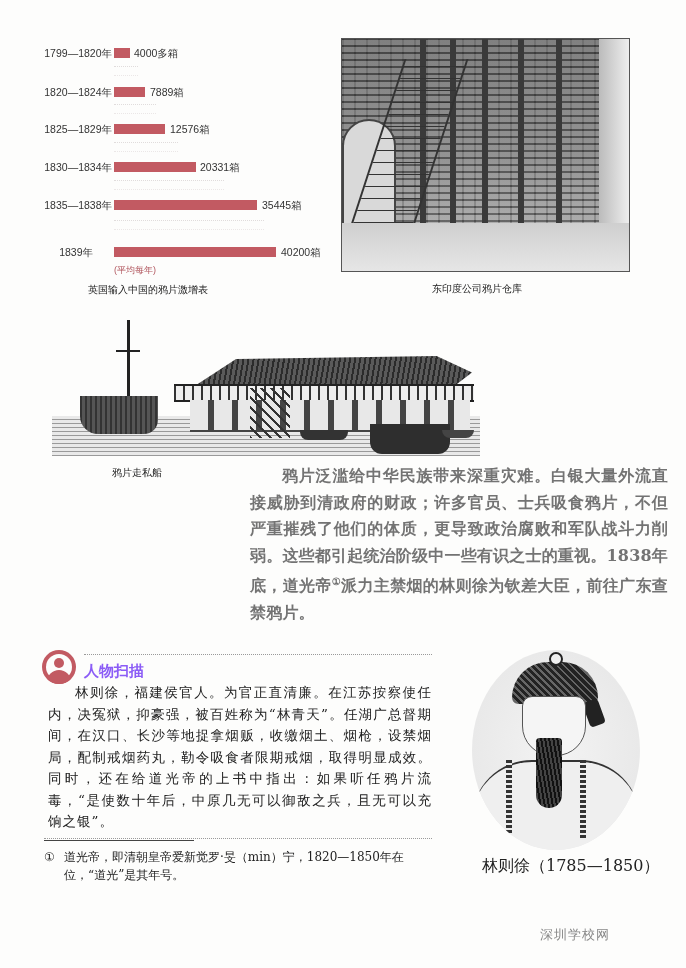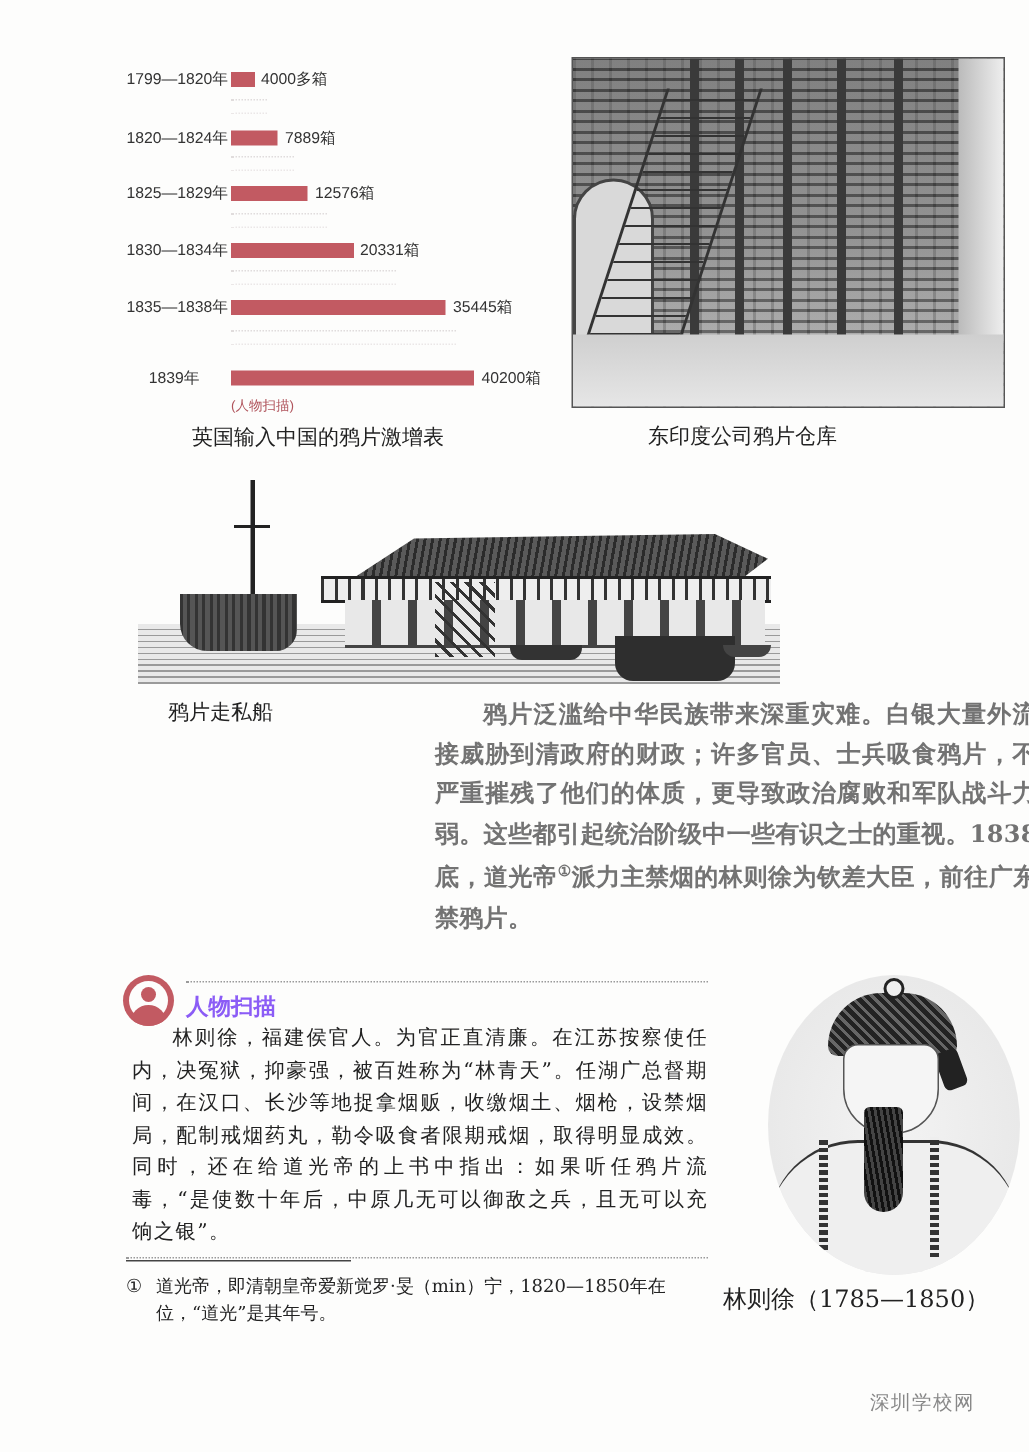--- a/index.html
+++ b/index.html
@@ -2,21 +2,21 @@
 <html><head>
 <meta charset="utf-8">
 <style>
   html, body { margin:0; padding:0; }
   body {
     width:686px; height:968px; position:relative; overflow:hidden;
     background:#fdfdfc;
     font-family:"DejaVu Serif", serif;
     color:#222;
   }
-  .abs { position:absolute;margin-left:40px; }
+  .abs { position:absolute; }
 
   
   .chart { left:0; top:0; width:330px; height:300px; }
   .bar-row { position:absolute; left:0; height:20px; width:330px; }
   .bar-label {
     position:absolute; right:218px; top:0;
     font-family:"Liberation Sans", sans-serif; font-size:10.5px; color:#333;
     white-space:nowrap; line-height:14px;
   }
   .bar {
@@ -29,21 +29,21 @@
   }
   .faint-lines {
     position:absolute; left:114px; height:8px;
     border-top:1px dotted #e0dcdc; border-bottom:1px dotted #ebe7e7;
   }
   .avg-note {
     position:absolute; left:114px; top:264px;
     font-family:"Liberation Sans", sans-serif; font-size:9px; color:#b0545c;
   }
   .caption {
-    position:absolute; font-size:14px; color:#222; white-space:nowrap;
+    position:absolute; font-size:10px; color:#222; white-space:nowrap;
   }
 
   
   .warehouse {
     left:341px; top:38px; width:287px; height:232px;
     background:
       repeating-linear-gradient(0deg, rgba(40,40,40,.55) 0 2px, rgba(160,160,160,.4) 2px 7px),
       repeating-linear-gradient(90deg, rgba(30,30,30,.35) 0 2px, transparent 2px 12px),
       linear-gradient(180deg,#6b6b6b 0%,#8a8a8a 50%,#bdbdbd 85%,#d6d6d6 100%);
     border:1px solid #555;
@@ -241,21 +241,21 @@
     <span class="bar-value" style="left:262px">35445箱</span>
   </div>
   <div class="faint-lines" style="top:220px;width:150px"></div>
 
   <div class="bar-row" style="top:245px">
     <span class="bar-label" style="right:237px">1839年</span>
     <span class="bar" style="width:162px"></span>
     <span class="bar-value" style="left:281px">40200箱</span>
   </div>
 
-  <div class="avg-note">(人物扫描)</div>
+  <div class="avg-note">(平均每年)</div>
   <div class="caption" style="left:88px;top:283px">英国输入中国的鸦片激增表</div>
 </div>
 
 <div class="abs warehouse">
   <div class="arch"></div>
   <div class="pillar" style="left:78px"></div>
   <div class="pillar" style="left:108px"></div>
   <div class="pillar" style="left:140px"></div>
   <div class="pillar" style="left:176px"></div>
   <div class="pillar" style="left:214px"></div>

